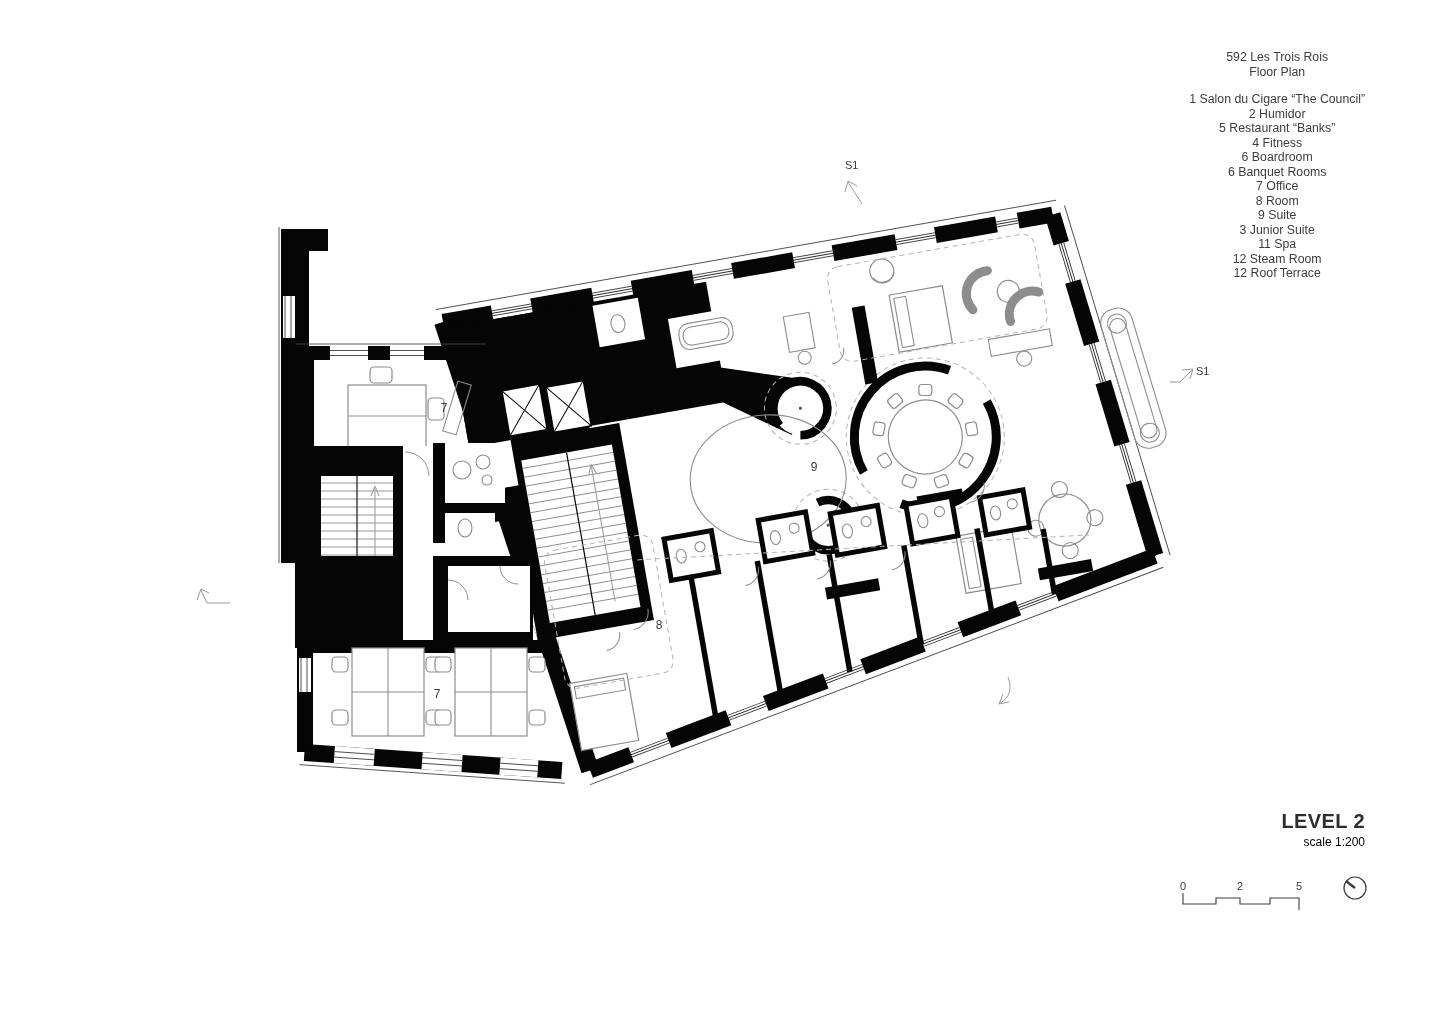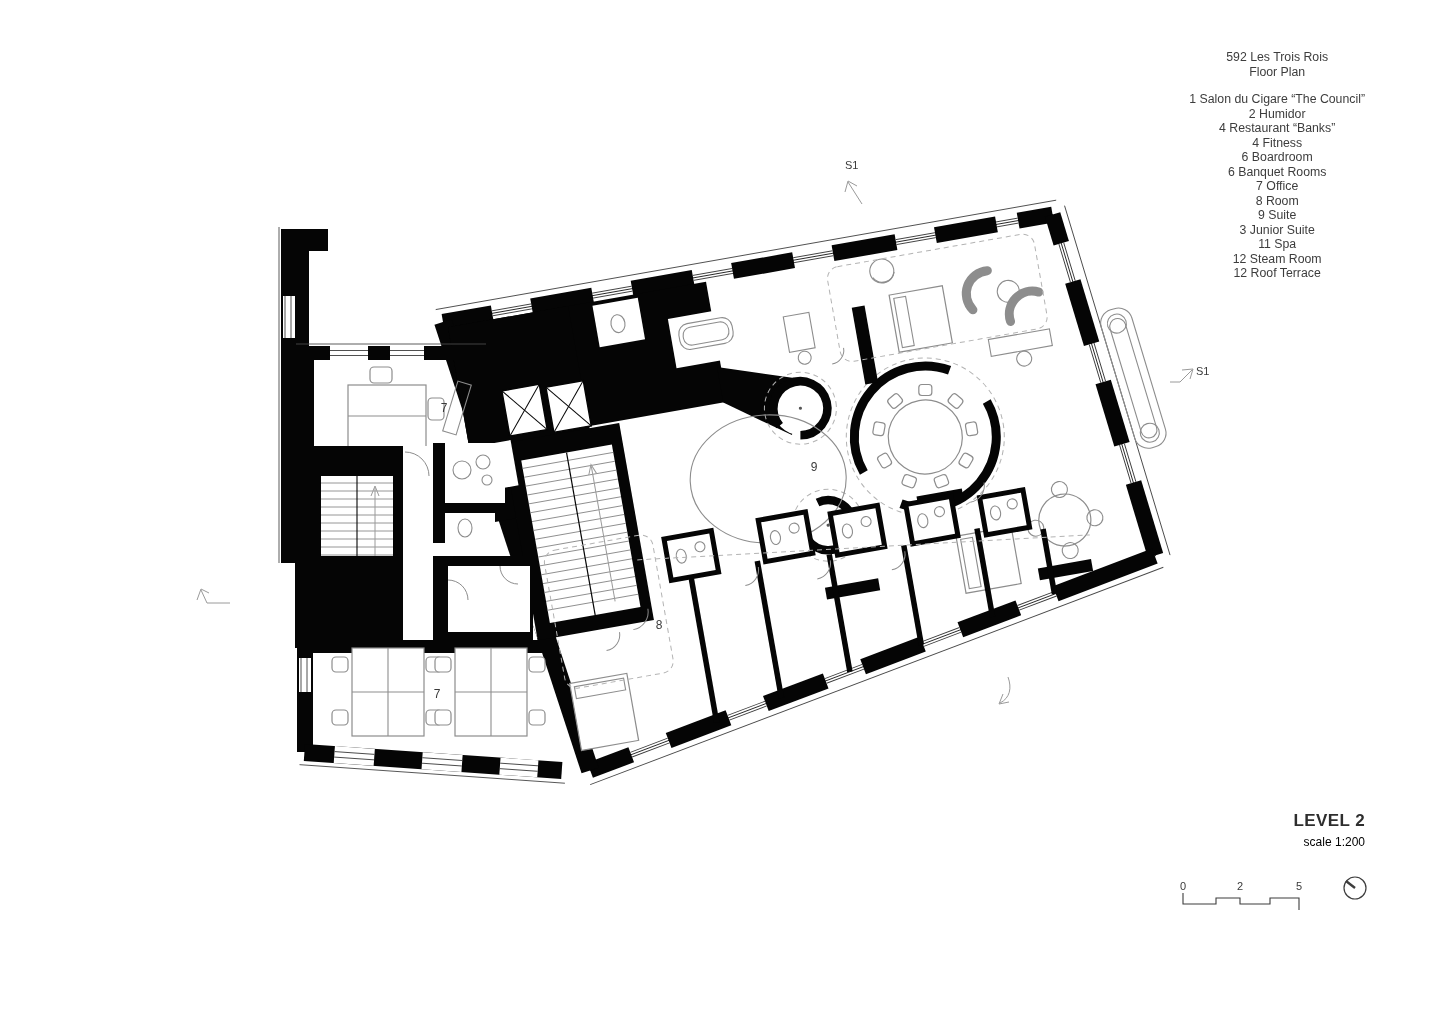--- a/index.html
+++ b/index.html
@@ -1,21 +1,21 @@
 <!DOCTYPE html>
 <html><head>
 <meta charset="utf-8">
 <style>
   html,body{margin:0;padding:0;background:#fff;}
   .page{position:relative;width:1449px;height:1024px;background:#ffffff;overflow:hidden;
         font-family:"Liberation Sans",sans-serif;color:#3d3d3d;}
   .legend{position:absolute;top:50px;right:84px;text-align:center;font-size:12.3px;line-height:14.5px;}
   .legend .gap{height:13px;}
   .footer{position:absolute;top:810px;right:84px;text-align:right;}
-  .level-title{font-size:17px;font-weight:bold;letter-spacing:.4px;color:#2e2e2e;line-height:22px;}
+  .level-title{font-size:20px;font-weight:bold;letter-spacing:.4px;color:#2e2e2e;line-height:22px;}
   .scale-note{font-size:12px;margin-top:3px;color:#000000;}
   svg{position:absolute;top:0;left:0;}
   svg text{font-family:"Liberation Sans",sans-serif;fill:#3a3a3a;}
   .rl{font-size:12px;}
   .sm{font-size:11px;}
   .sb{font-size:11px;}
   .wl{fill:#050505;}
   .wh{fill:#ffffff;}
   .thin{stroke:#4a4a4a;stroke-width:.9;fill:none;}
   .glz{stroke:#3c3c3c;stroke-width:.9;fill:none;}
@@ -452,21 +452,21 @@
       <line x1="1355" y1="888" x2="1346" y2="881" stroke="#3d3d3d" stroke-width="2.4"></line>
     </g>
   </svg>
 
   <div class="legend">
     <div>592 Les Trois Rois</div>
     <div>Floor Plan</div>
     <div class="gap"></div>
     <div>1 Salon du Cigare “The Council”</div>
     <div>2 Humidor</div>
-    <div>4 Restaurant “Banks”</div>
+    <div>5 Restaurant “Banks”</div>
     <div>4 Fitness</div>
     <div>6 Boardroom</div>
     <div>6 Banquet Rooms</div>
     <div>7 Office</div>
     <div>8 Room</div>
     <div>9 Suite</div>
     <div>3 Junior Suite</div>
     <div>11 Spa</div>
     <div>12 Steam Room</div>
     <div>12 Roof Terrace</div>

